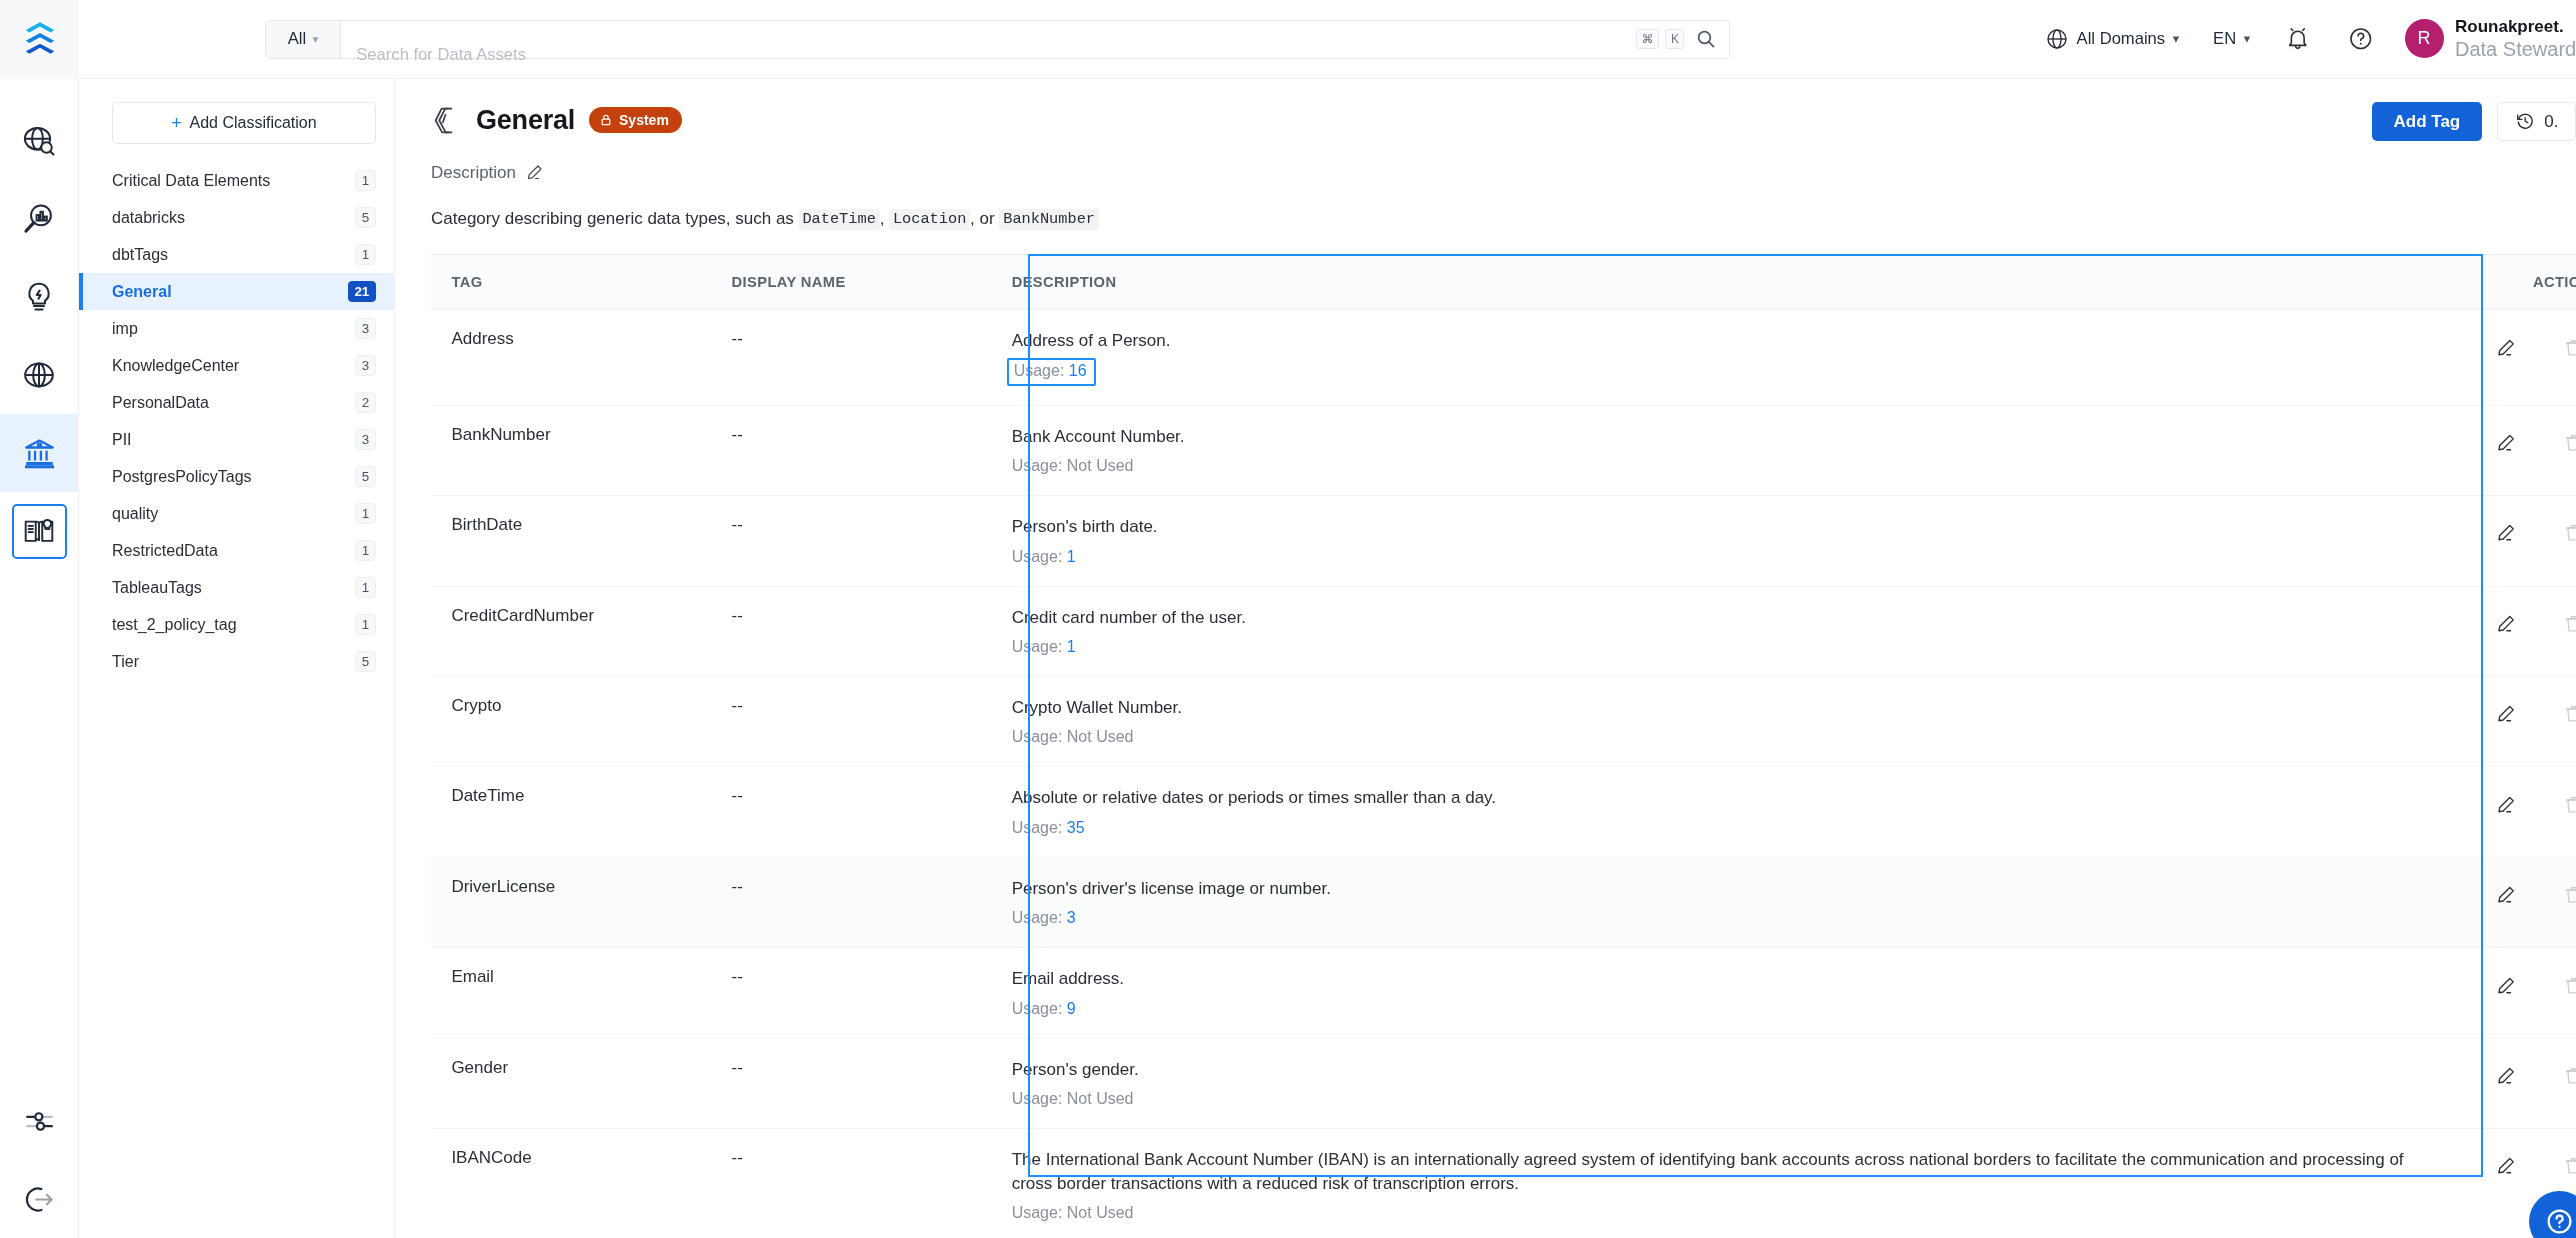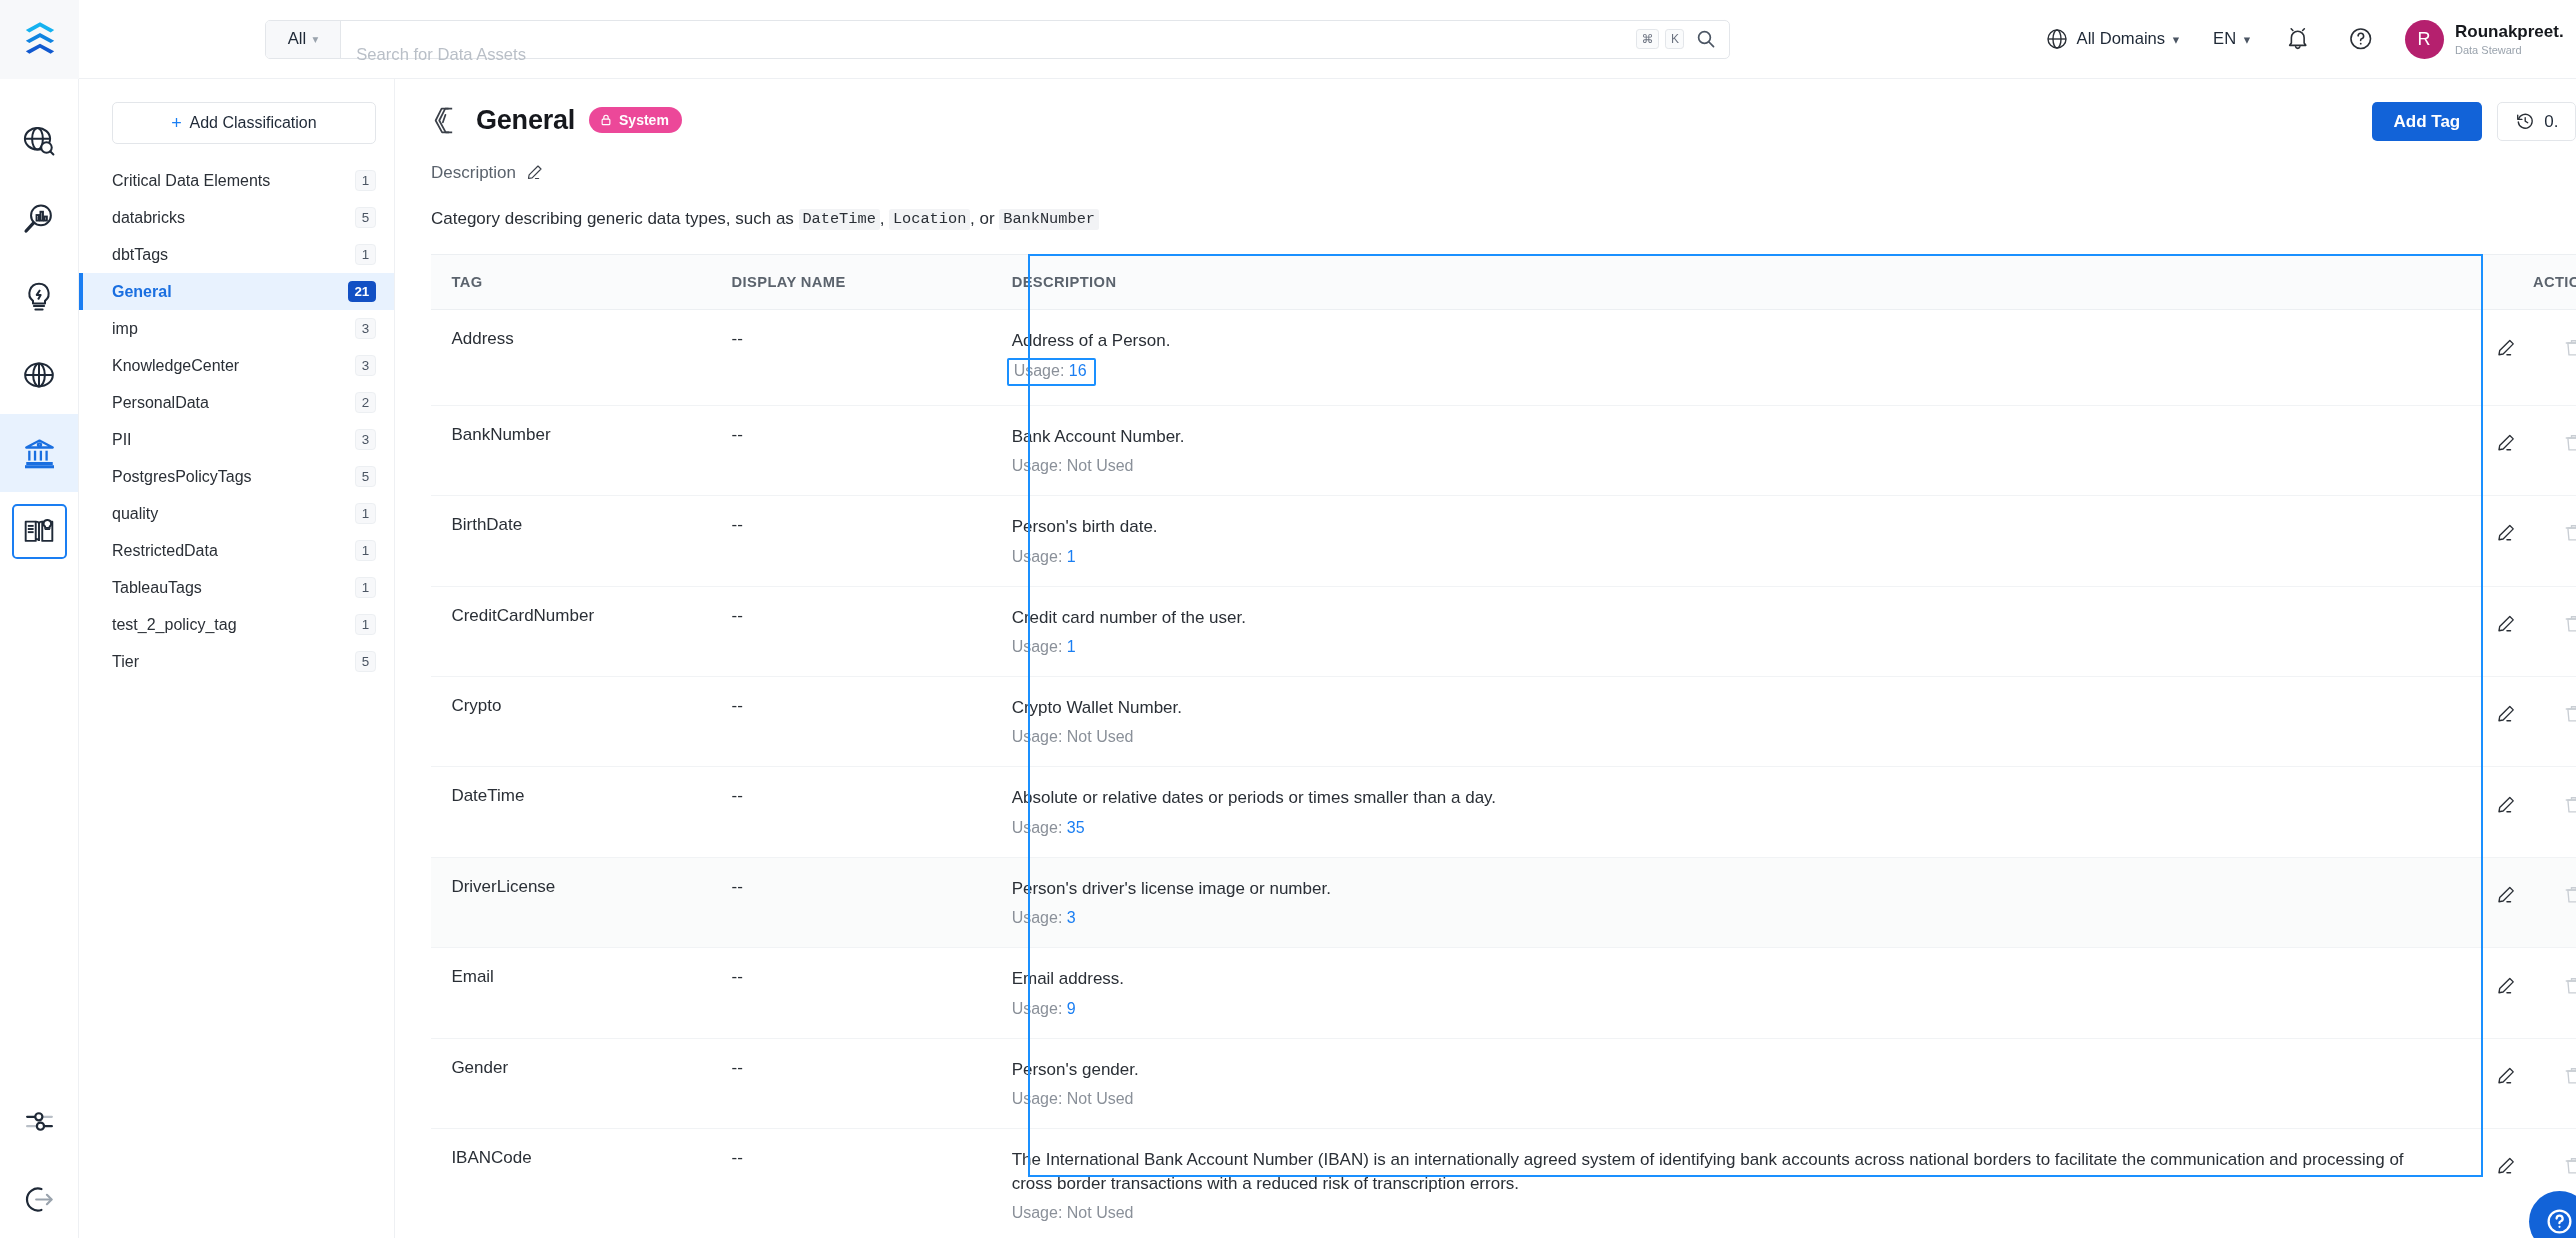--- a/index.html
+++ b/index.html
@@ -64,21 +64,21 @@
   .avatar-block { display: flex; align-items: center; gap: 11.5px; padding-left: 10.2px; padding-right: 0; cursor: pointer; }
   .avatar {
     width: 39px; height: 39px; border-radius: 50%;
     background: #b5206e; color: #fff;
     display: flex; align-items: center; justify-content: center;
     font-size: 18px; font-weight: 400;
     flex: 0 0 39px;
   }
   .avatar-text { display: flex; flex-direction: column; justify-content: center; overflow: hidden; width: 121px; }
   .avatar-name { font-size: 17px; font-weight: 700; color: #16181d; white-space: nowrap; }
-  .avatar-role { font-size: 11px; color: #9aa3ad; white-space: nowrap; margin-top: 1.3px; }
+  .avatar-role { font-size: 20px; color: #9aa3ad; white-space: nowrap; margin-top: 1.3px; }
 
   
   .body-row { flex: 1 1 auto; display: flex; min-height: 0; position: relative; }
 
   
   .rail {
     width: 79px; flex: 0 0 79px;
     background: #ffffff;
     border-right: 1.3px solid #eef0f3;
     display: flex; flex-direction: column; align-items: stretch;
@@ -136,21 +136,21 @@
   .cl-item.selected .label { color: #1a6fe0; font-weight: 700; }
   .cl-item.selected .count { background: #1250c4; border-color: #1250c4; color: #fff; font-weight: 700; }
 
   
   .main { flex: 1 1 auto; min-width: 0; background: #ffffff; position: relative; overflow: hidden; }
   .main-head { padding: 25.5px 0 0 36px; position: relative; }
   .title-row { display: flex; align-items: center; gap: 14px; }
   .title-text { font-size: 27px; font-weight: 700; color: #16181d; letter-spacing: -0.2px; }
   .sys-chip {
     display: inline-flex; align-items: center; gap: 5.7px;
-    background: #ec4899; color: #fff;
+    background: #c2410c; color: #fff;
     border-radius: 14px; padding: 4.5px 12.7px 5.1px 10.2px;
     font-size: 14px; font-weight: 700;
   }
   .desc-label-row { display: flex; align-items: center; gap: 9px; margin-top: 27px; }
   .desc-label { font-size: 17px; color: #5b636d; }
   .desc-body { margin-top: 24px; font-size: 17px; color: #2a2f36; line-height: 1.35; }
   code.inline {
     background: #f2f3f5; border-radius: 2.5px; padding: 1.3px 3.8px;
     font-family: "Liberation Mono", monospace; font-size: 15.3px; color: #2a2f36;
   }

